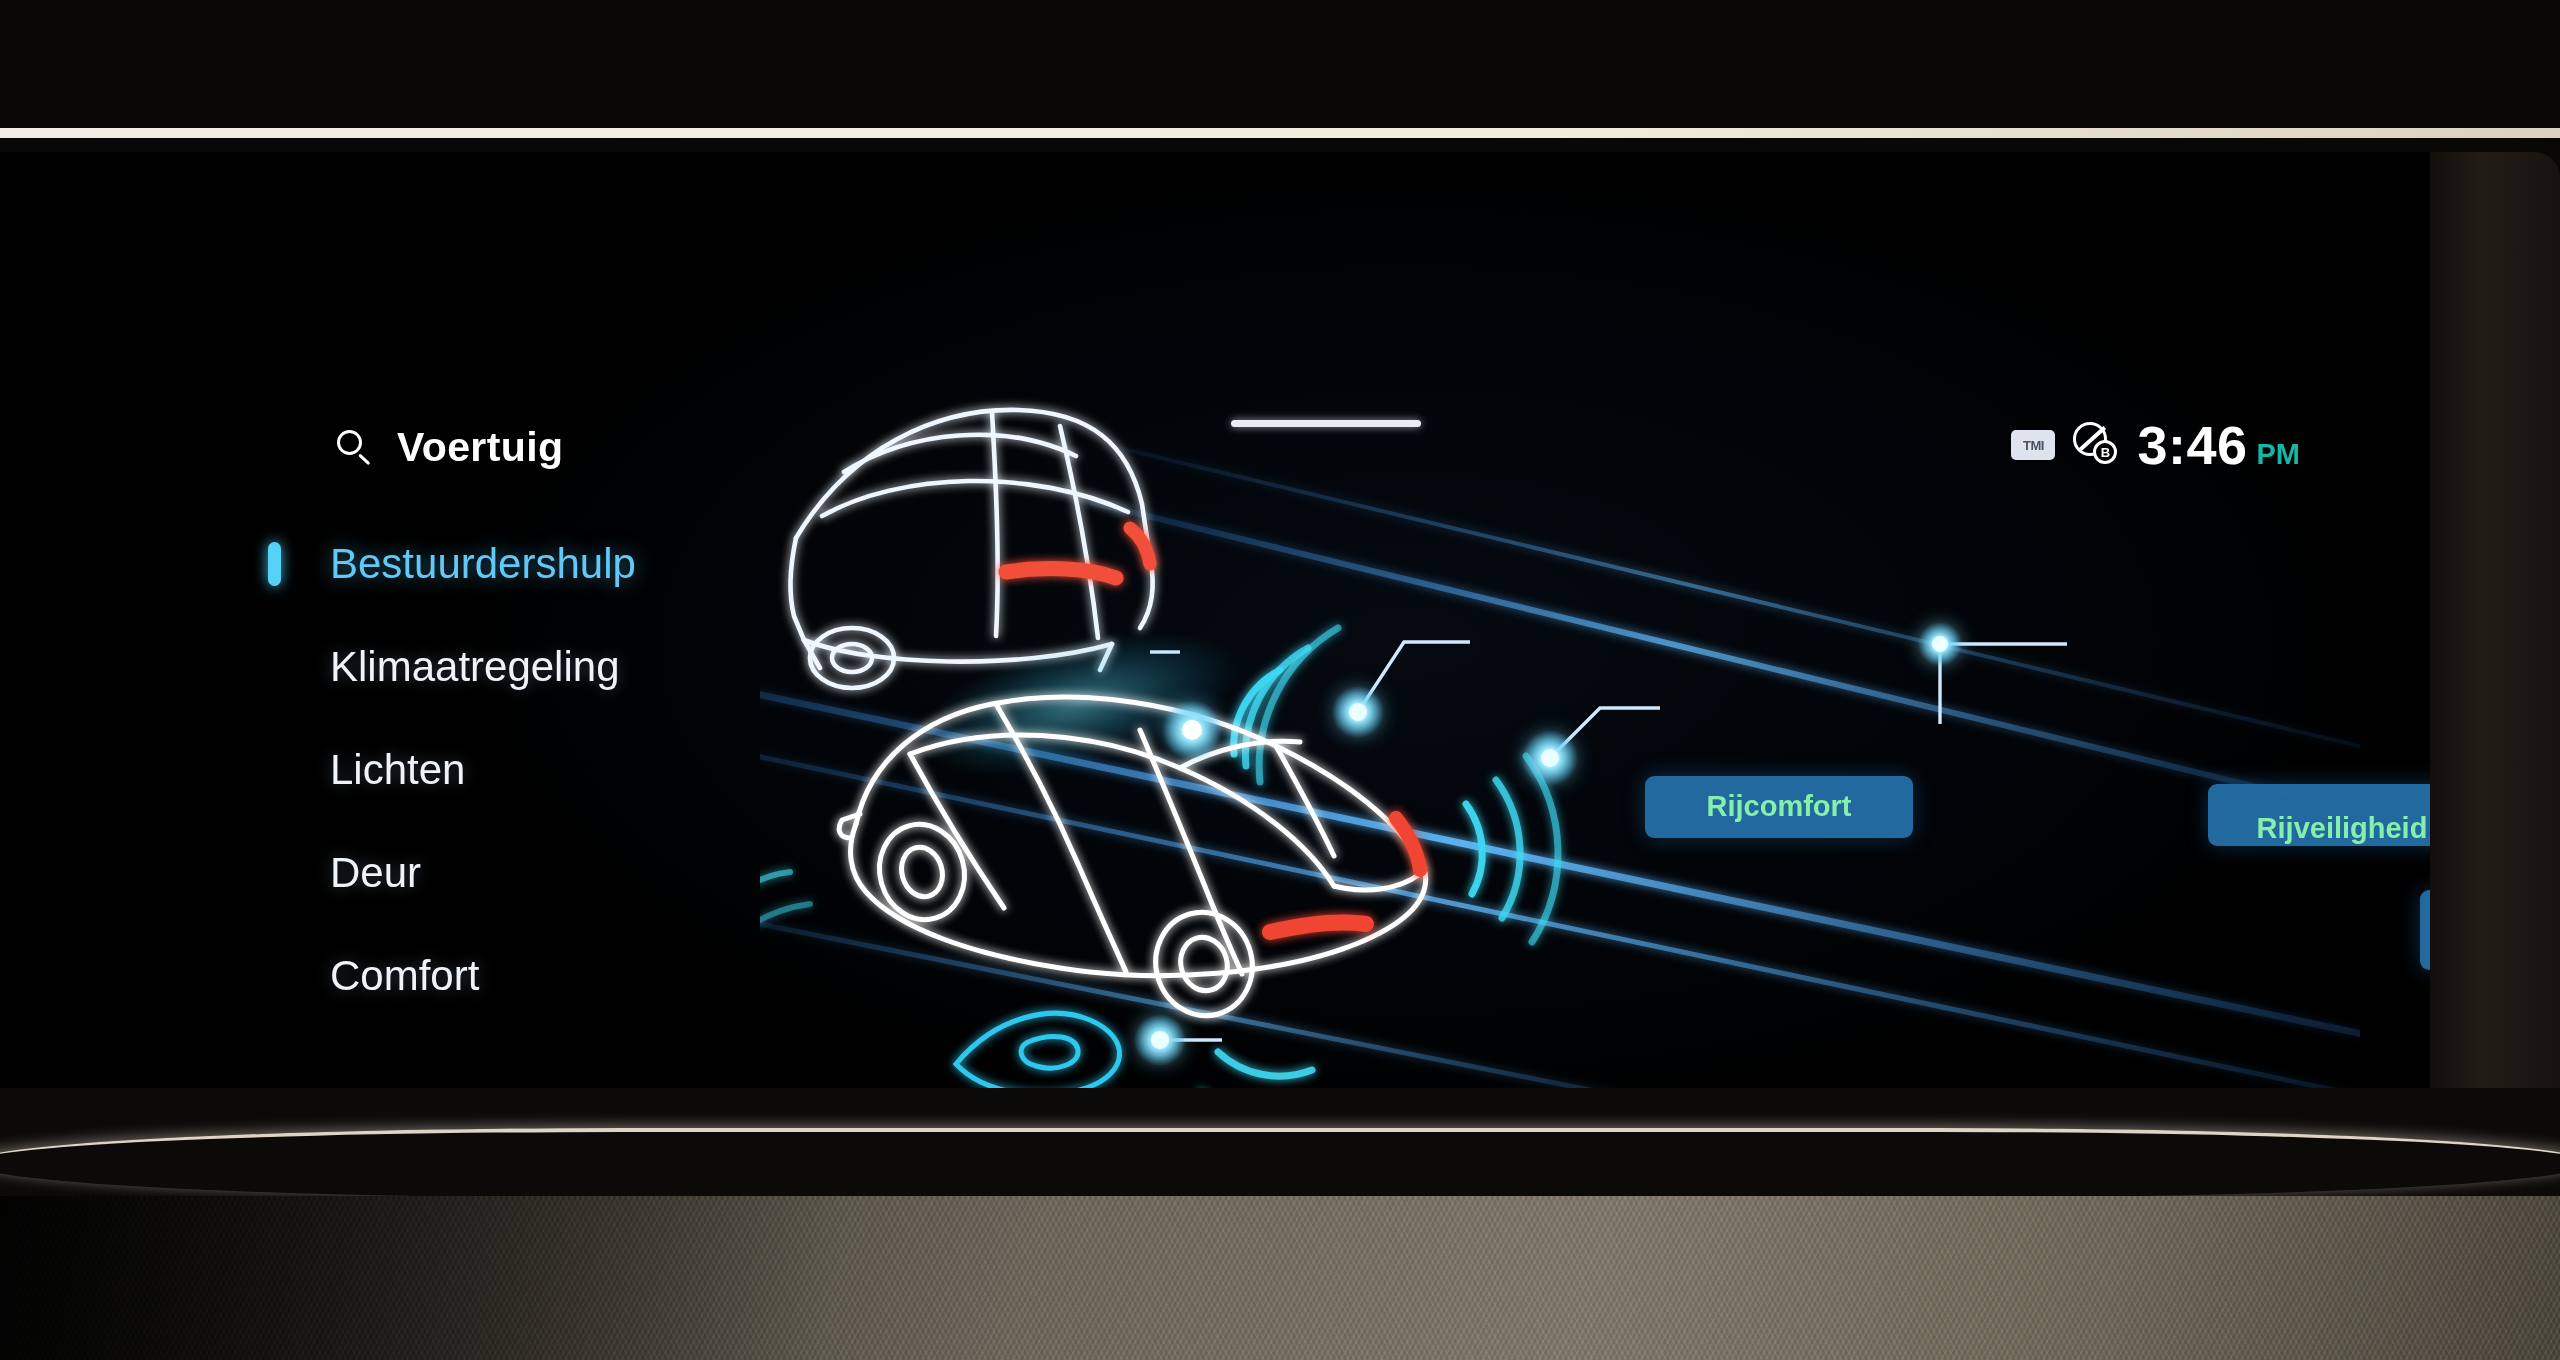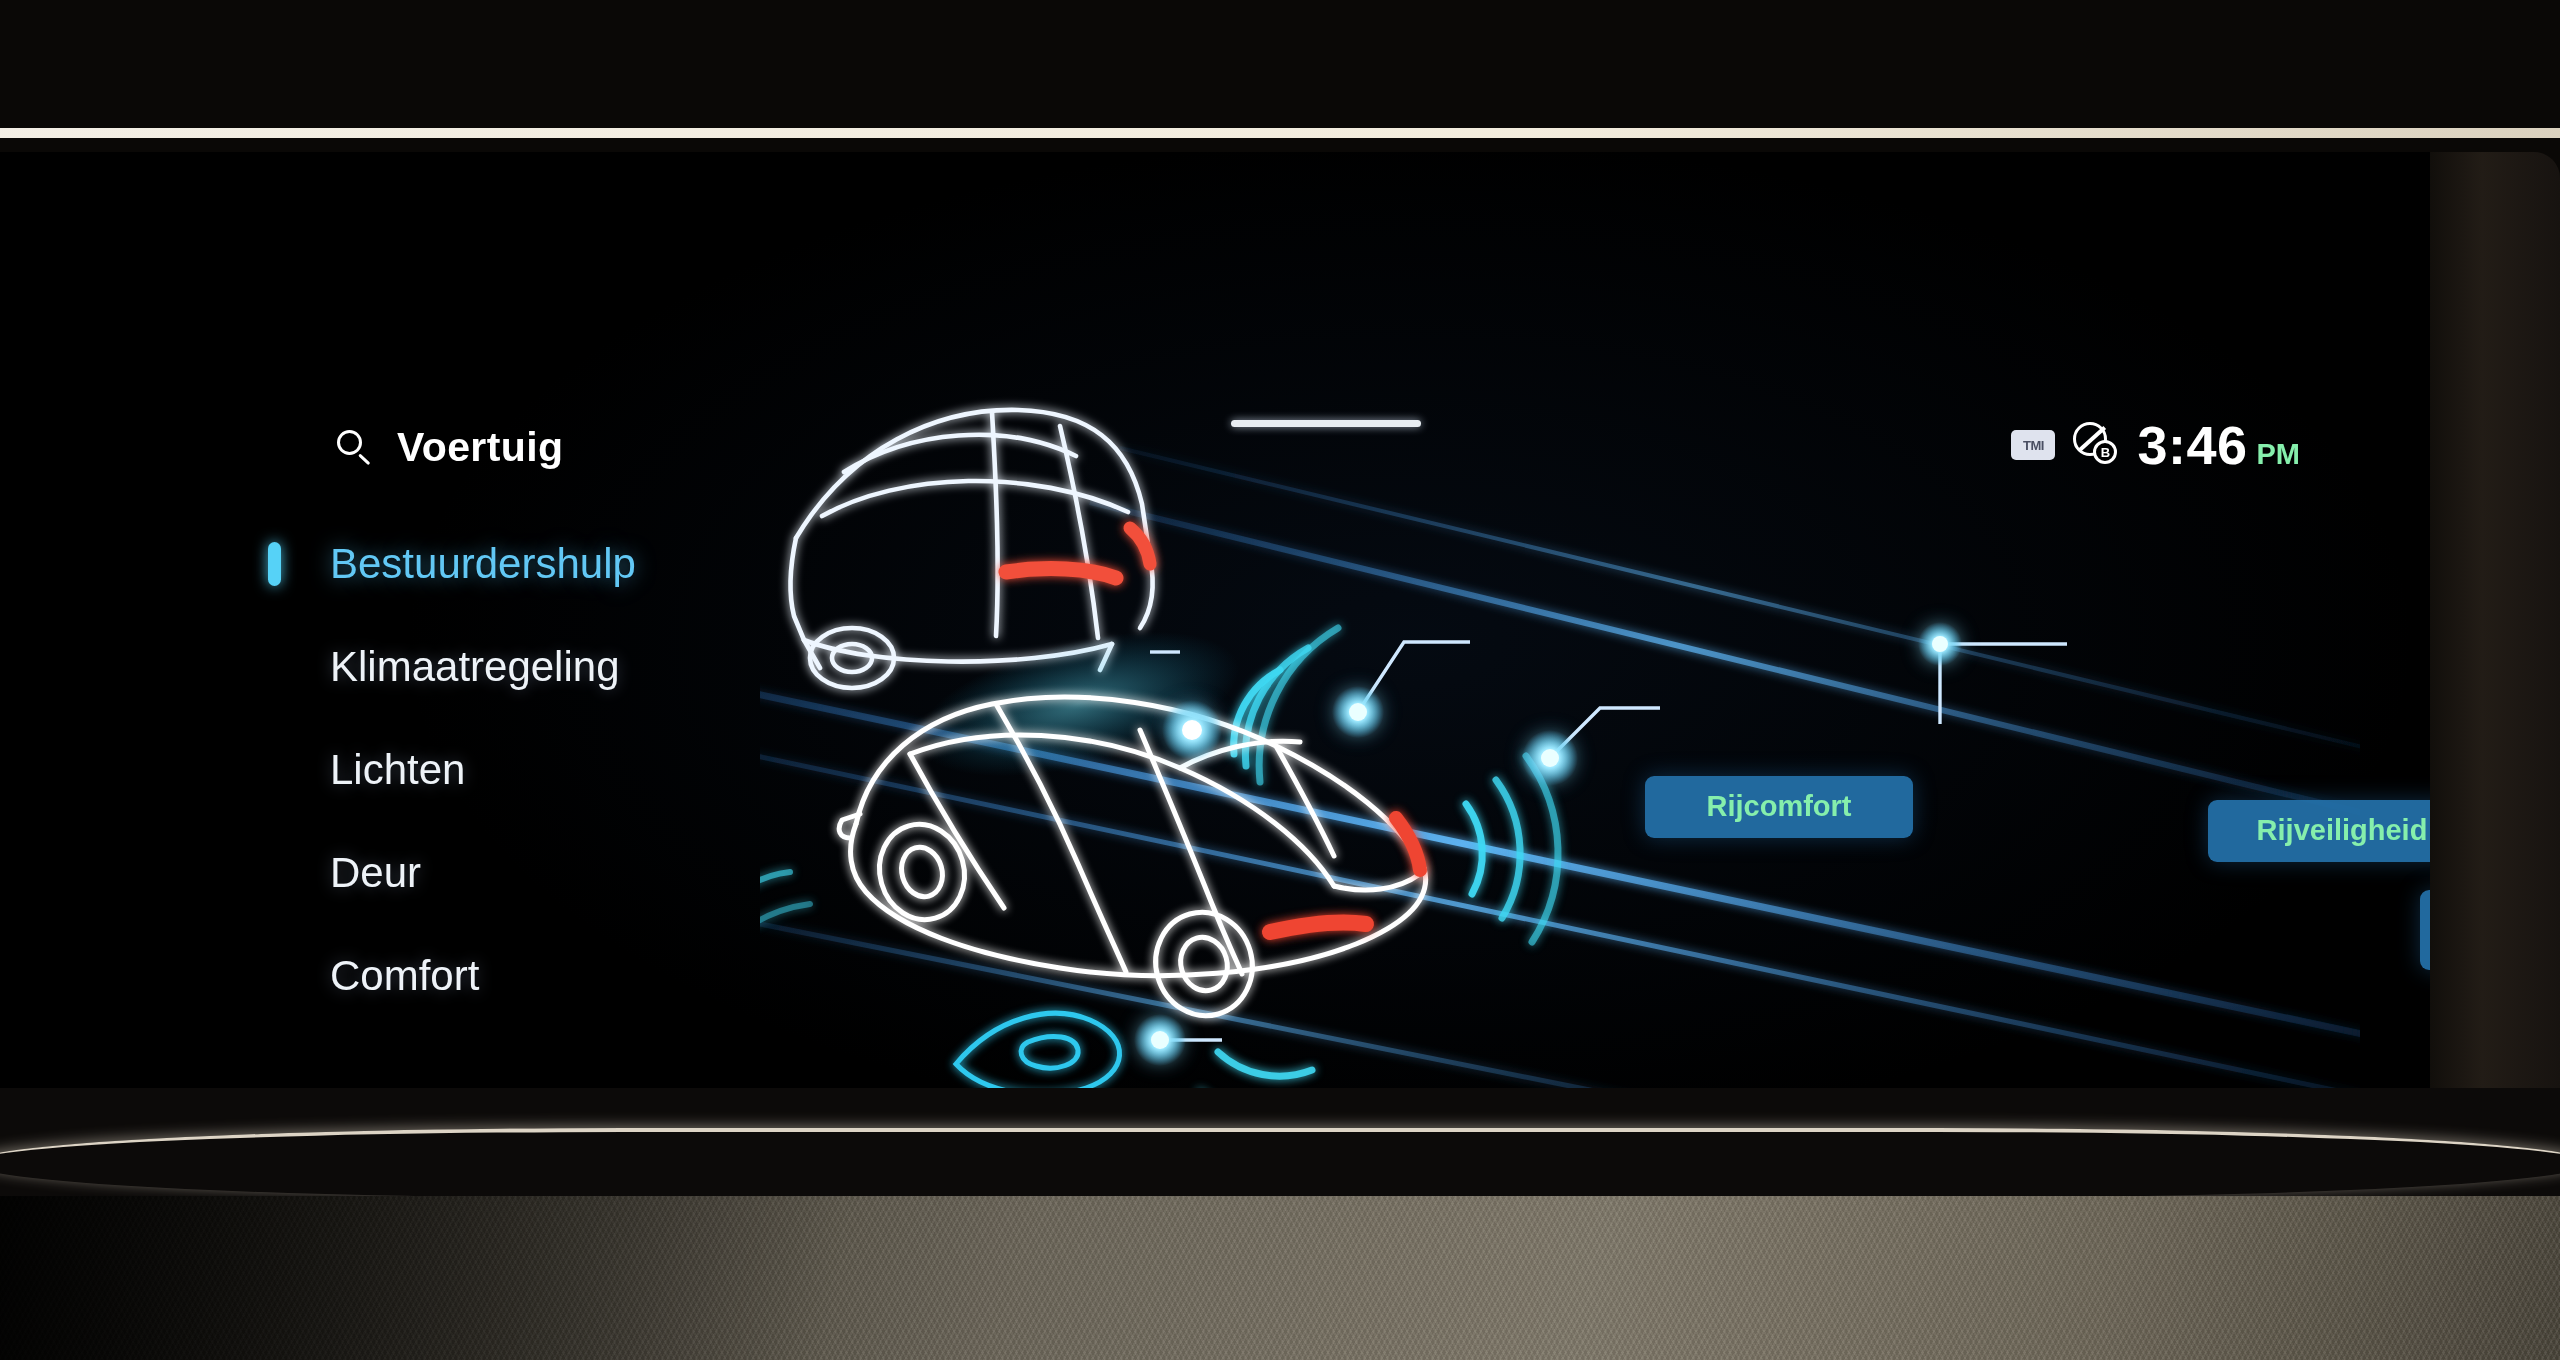--- a/index.html
+++ b/index.html
@@ -92,21 +92,21 @@
     position:absolute; left:2px; top:15px; width:34px; height:3.6px; background:#fff;
     transform:rotate(-42deg); transform-origin:center;
   }
   .ico-noaudio .b {
     position:absolute; left:20px; top:18px; width:24px; height:24px;
     border:3.2px solid #fff; border-radius:50%; background:#000;
     display:flex; align-items:center; justify-content:center;
     font-size:13px; font-weight:700; color:#fff;
   }
   .clock { font-size:54px; font-weight:700; color:#fff; letter-spacing:.5px; line-height:1; }
-  .ampm { font-size:29px; font-weight:700; color:#86efac; margin-left:9px; }
+  .ampm { font-size:29px; font-weight:700; color:#14b8a6; margin-left:9px; }
 
   
   .sidebar { position:absolute; left:268px; top:360px; width:470px; }
   .nav-item {
     position:relative; height:103px; display:flex; align-items:center;
     padding-left:62px; font-size:42px; color:#eef3f8; font-weight:400;
     text-shadow:0 0 16px rgba(190,215,255,.3);
   }
   .nav-item.active { color:#62c8f5; text-shadow:0 0 20px rgba(90,200,250,.55); }
   .nav-item .bar {
@@ -140,21 +140,21 @@
   
   .chip {
     position:absolute; background:rgba(36,113,170,.93);
     border-radius:9px; color:#86efac; font-weight:700; text-align:center;
     display:flex; align-items:center; justify-content:center;
     box-shadow:0 0 22px rgba(40,120,185,.35);
   }
   .chip span { display:block; line-height:1.16; }
 
   #chip-rijcomfort   { left:885px; top:424px; width:268px; height:62px; font-size:29px; }
-  #chip-rijveiligh   { left:1448px; top:448px; width:268px; height:62px; font-size:29px; }
+  #chip-rijveiligh   { left:1448px; top:432px; width:268px; height:62px; font-size:29px;align-items:flex-end; }
   #chip-daw          { left:1660px; top:538px; width:272px; height:80px; font-size:21px; padding:0 10px; }
 </style>
 </head>
 <body>
 
 <div id="scene">
 
   <div class="dash-top"></div>
   <div class="dash-top-hi"></div>
 

